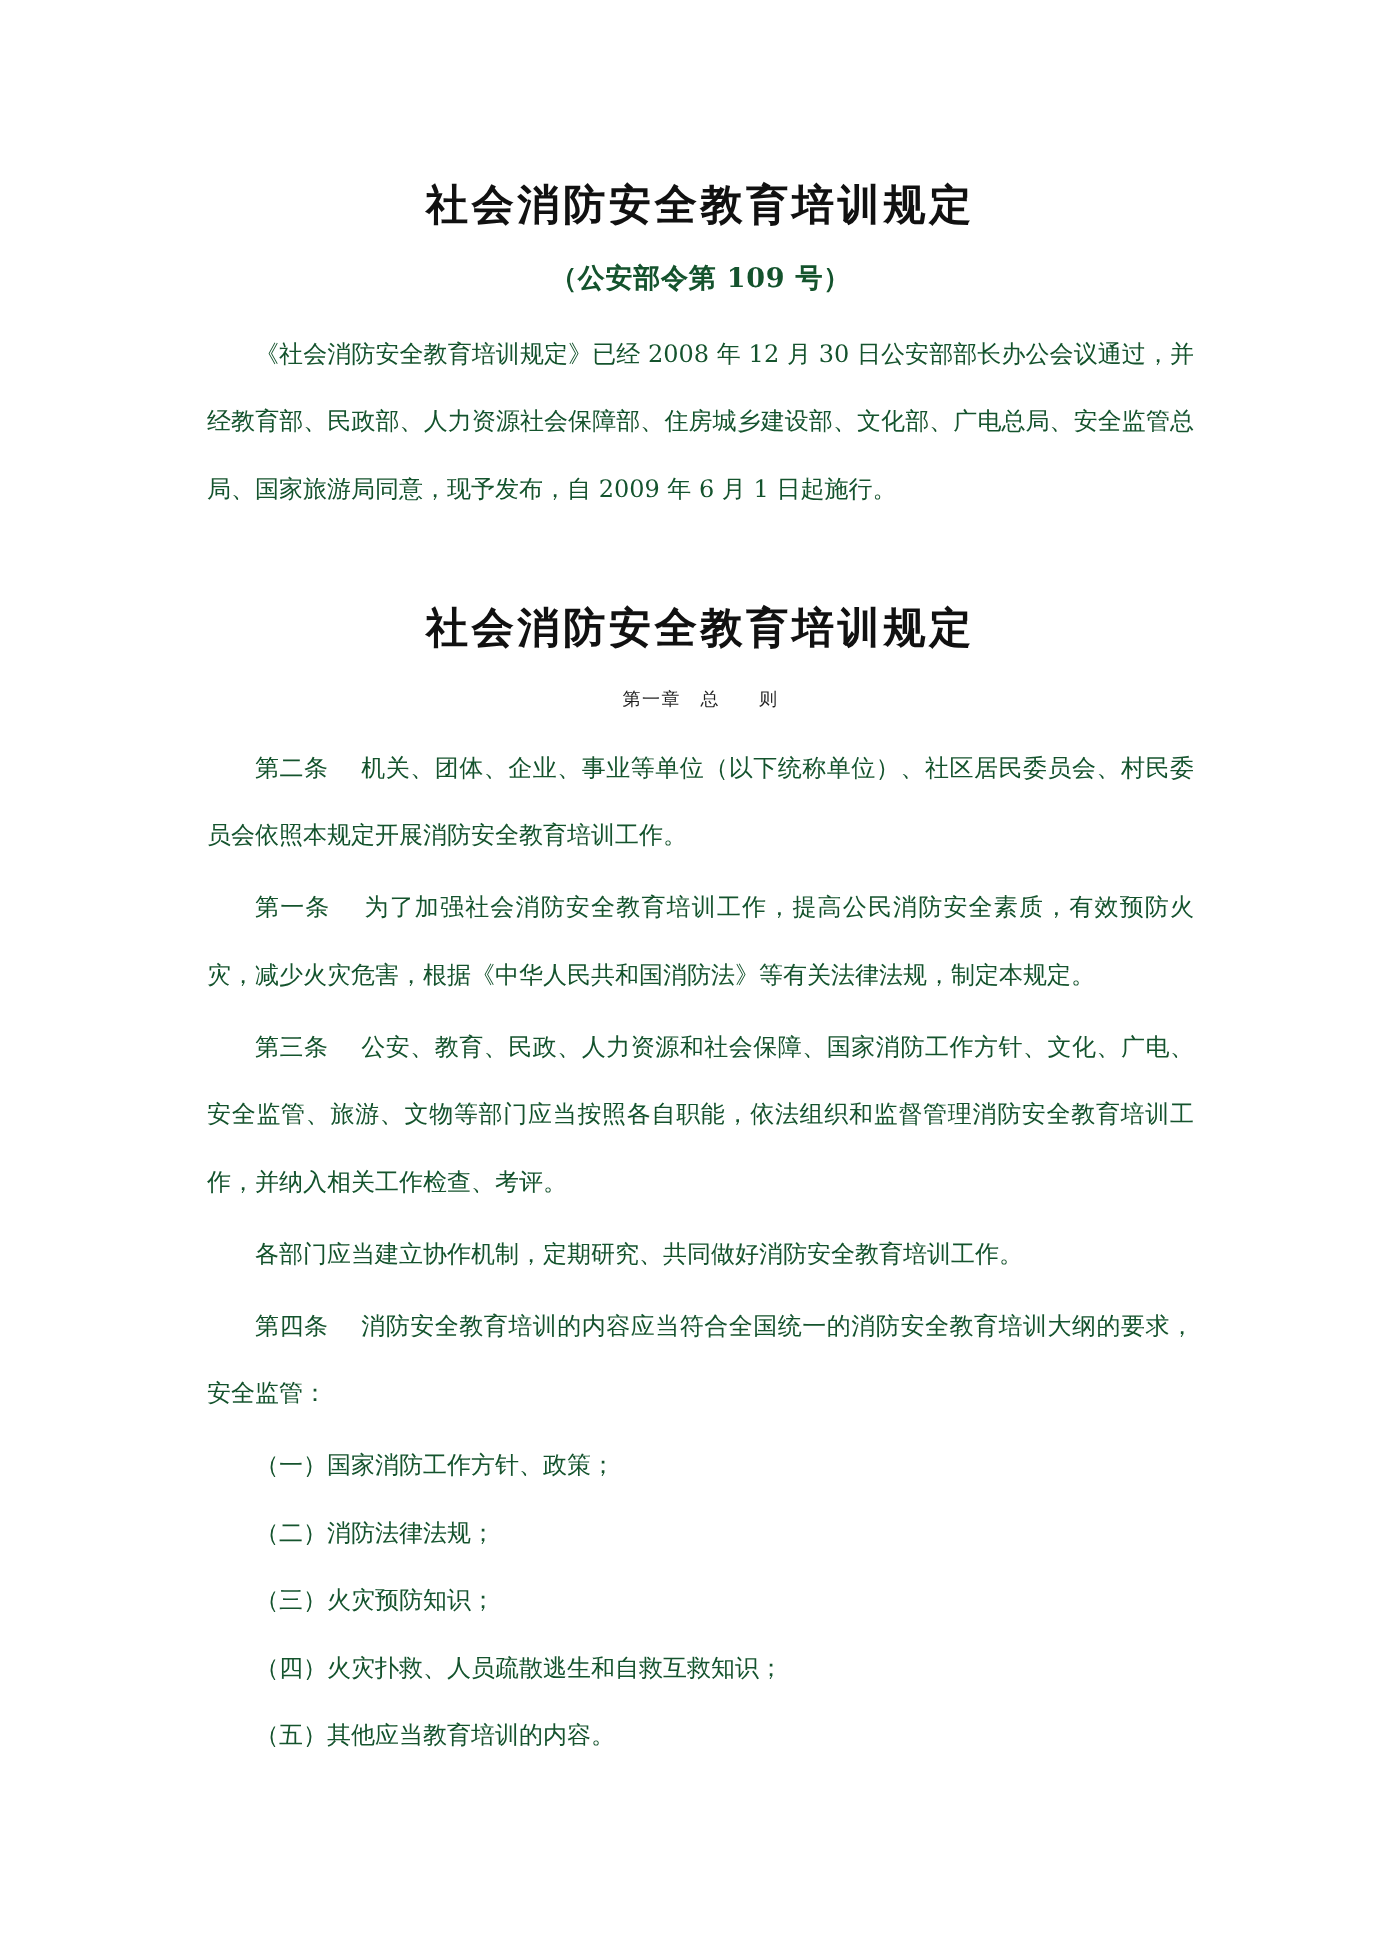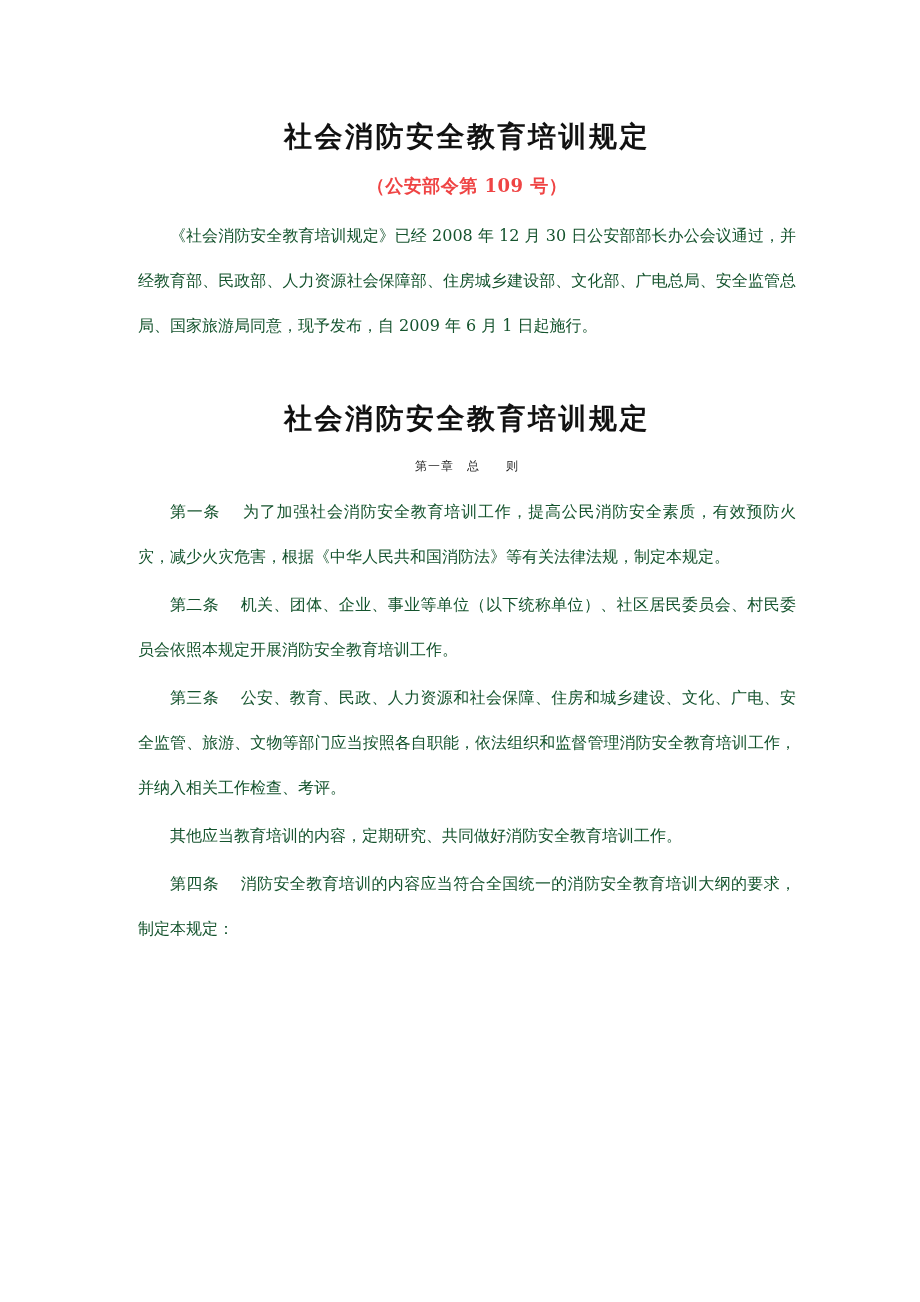--- a/index.html
+++ b/index.html
@@ -35,21 +35,21 @@
   .body-title {
     margin-top: 50px;
   }
   .doc-subtitle {
     margin: 13px 0 12px 0;
     font-size: 18px;
     font-weight: 700;
     line-height: 30px;
     text-align: center;
     letter-spacing: 0.5px;
-    color: #ef4444;
+    color: #14532d;
   }
   .chapter-heading {
     margin: 4px 0 0 0;
     font-size: 12px;
     font-weight: 400;
     line-height: 45px;
     letter-spacing: 1px;
     text-align: center;
     color: #1f1f1f;
   }
@@ -76,24 +76,31 @@
   <h1 class="doc-title">社会消防安全教育培训规定</h1>
 
   <p class="doc-subtitle">（公安部令第 109 号）</p>
 
   <p class="para">《社会消防安全教育培训规定》已经 2008 年 12 月 30 日公安部部长办公会议通过，并经教育部、民政部、人力资源社会保障部、住房城乡建设部、文化部、广电总局、安全监管总局、国家旅游局同意，现予发布，自 2009 年 6 月 1 日起施行。</p>
 
   <h1 class="doc-title body-title">社会消防安全教育培训规定</h1>
 
   <h2 class="chapter-heading">第一章　总　　则</h2>
 
+  <p class="para">第二条　 机关、团体、企业、事业等单位（以下统称单位）、社区居民委员会、村民委员会依照本规定开展消防安全教育培训工作。</p>
+
   <p class="para">第一条　 为了加强社会消防安全教育培训工作，提高公民消防安全素质，有效预防火灾，减少火灾危害，根据《中华人民共和国消防法》等有关法律法规，制定本规定。</p>
 
-  <p class="para">第二条　 机关、团体、企业、事业等单位（以下统称单位）、社区居民委员会、村民委员会依照本规定开展消防安全教育培训工作。</p>
+  <p class="para">第三条　 公安、教育、民政、人力资源和社会保障、国家消防工作方针、文化、广电、安全监管、旅游、文物等部门应当按照各自职能，依法组织和监督管理消防安全教育培训工作，并纳入相关工作检查、考评。</p>
 
-  <p class="para">第三条　 公安、教育、民政、人力资源和社会保障、住房和城乡建设、文化、广电、安全监管、旅游、文物等部门应当按照各自职能，依法组织和监督管理消防安全教育培训工作，并纳入相关工作检查、考评。</p>
+  <p class="para">各部门应当建立协作机制，定期研究、共同做好消防安全教育培训工作。</p>
 
-  <p class="para">其他应当教育培训的内容，定期研究、共同做好消防安全教育培训工作。</p>
+  <p class="para">第四条　 消防安全教育培训的内容应当符合全国统一的消防安全教育培训大纲的要求，安全监管：</p>
 
-  <p class="para">第四条　 消防安全教育培训的内容应当符合全国统一的消防安全教育培训大纲的要求，制定本规定：</p>
-
+  <section class="item-list">
+    <p class="para item">（一）国家消防工作方针、政策；</p>
+    <p class="para item">（二）消防法律法规；</p>
+    <p class="para item">（三）火灾预防知识；</p>
+    <p class="para item">（四）火灾扑救、人员疏散逃生和自救互救知识；</p>
+    <p class="para item">（五）其他应当教育培训的内容。</p>
+  </section>
 
 </main>
 
 </body></html>

